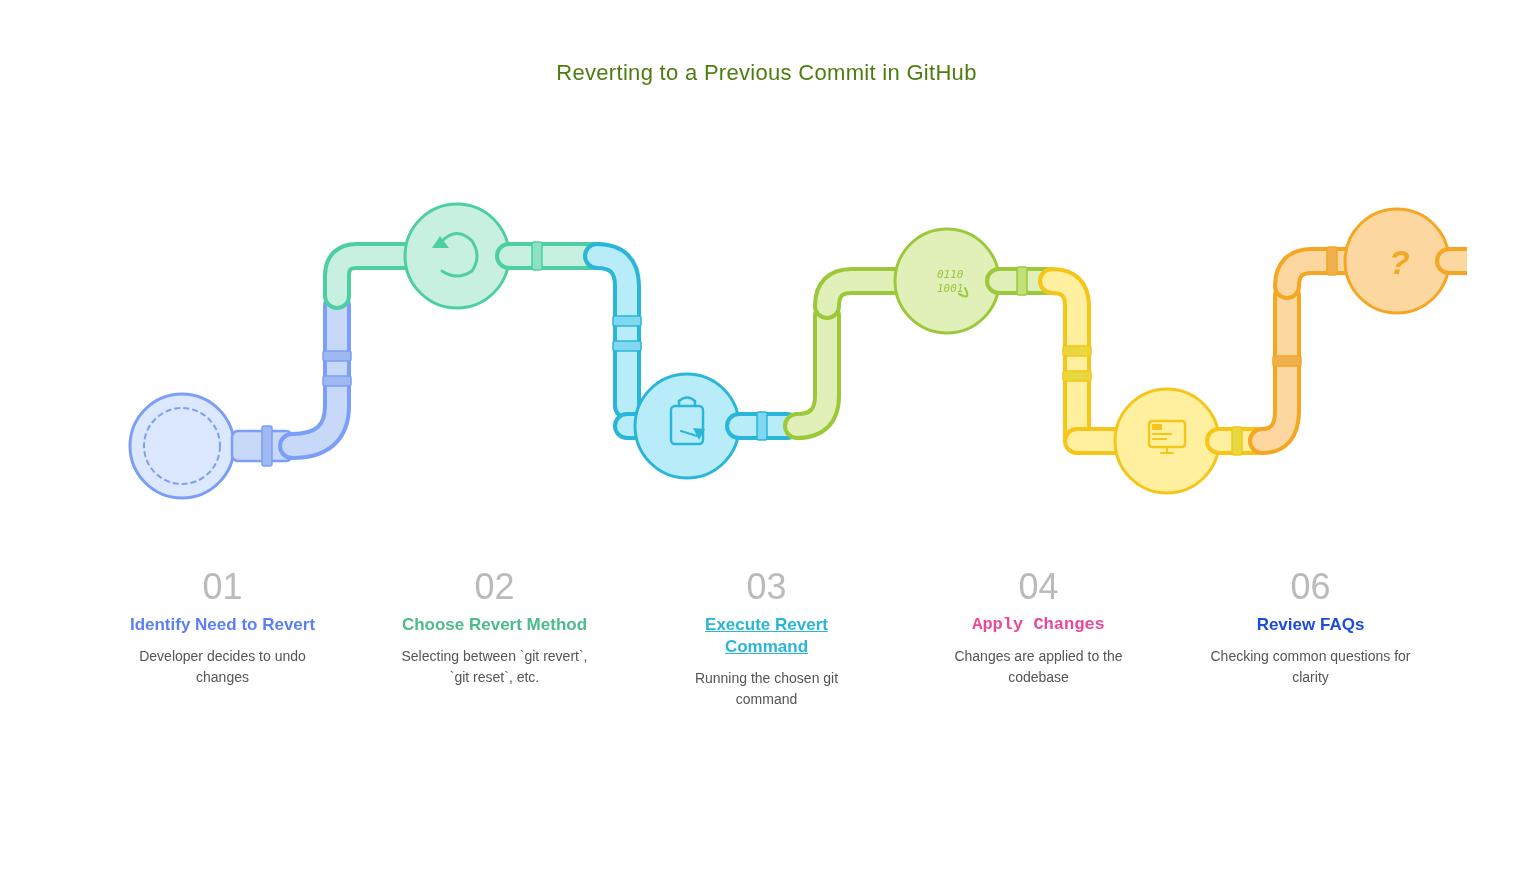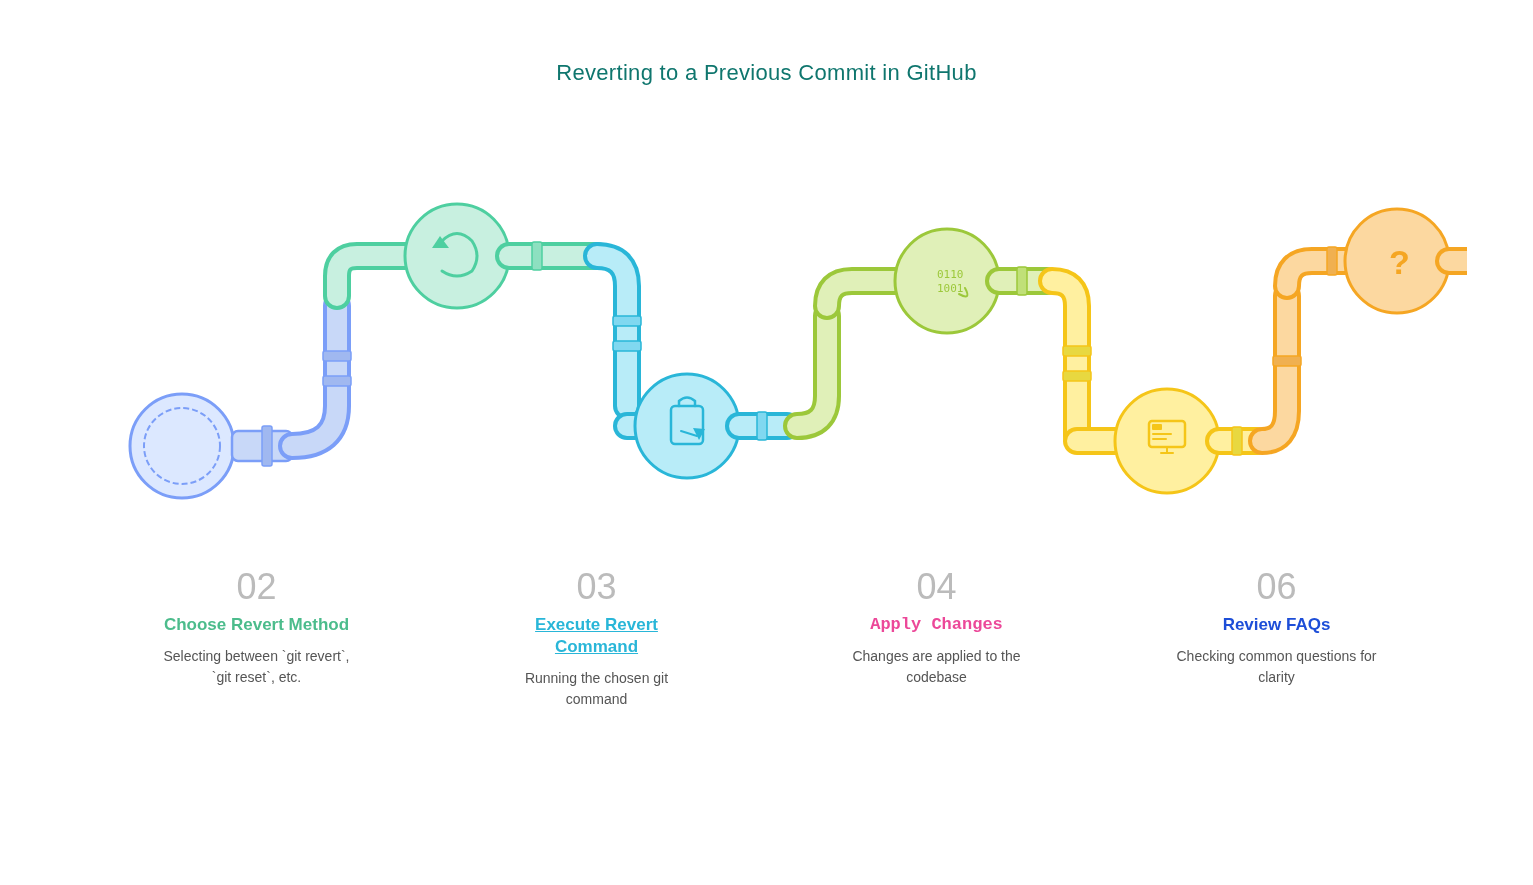--- a/index.html
+++ b/index.html
@@ -9,29 +9,30 @@
       width: 1533px;
       height: 885px;
       overflow: hidden;
       display: flex;
       flex-direction: column;
       align-items: center;
     }
     .page-title {
       margin-top: 60px;
       font-size: 22px;
-      color: #0f766e;
+      color: #4d7c0f;
       font-weight: 400;
       letter-spacing: 0.3px;
     }
     .diagram-area {
       position: relative;
       width: 1400px;
       height: 460px;
       margin-top: 10px;
+      font-style: italic;
     }
     
     .pipes-svg {
       position: absolute;
       top: 0; left: 0;
       width: 100%;
       height: 100%;
     }
     .steps-row {
       display: flex;
@@ -201,20 +202,25 @@
     <path d="M1382,165 L1420,165" fill="none" stroke="#f5a623" stroke-width="28" stroke-linecap="round"></path>
     <path d="M1382,165 L1420,165" fill="none" stroke="#fcd8a0" stroke-width="20" stroke-linecap="round"></path>
 
     <rect x="1413" y="151" width="15" height="28" rx="4" fill="#fcd8a0" stroke="#f5a623" stroke-width="2.5"></rect>
     <rect x="1418" y="148" width="10" height="34" rx="3" fill="#e8c080" stroke="#f5a623" stroke-width="1.5"></rect>
   </svg>
 </div>
 
 <div class="steps-row">
 
+  <div class="step">
+    <div class="step-number">01</div>
+    <div class="step-title color-blue">Identify Need to Revert</div>
+    <div class="step-desc">Developer decides to undo changes</div>
+  </div>
 
   <div class="step">
     <div class="step-number">02</div>
     <div class="step-title color-green">Choose Revert Method</div>
     <div class="step-desc">Selecting between `git revert`, `git reset`, etc.</div>
   </div>
 
   <div class="step">
     <div class="step-number">03</div>
     <div class="step-title color-cyan">Execute Revert Command</div>

